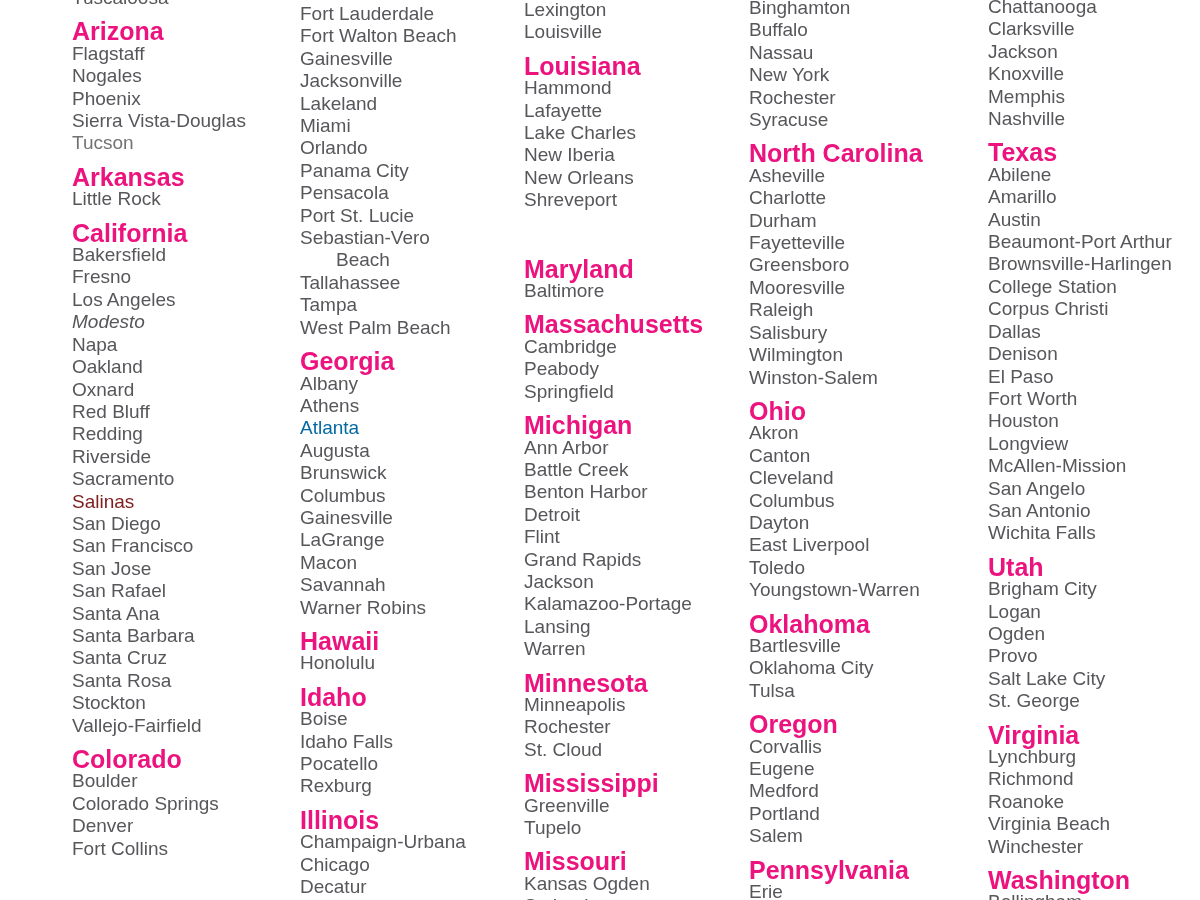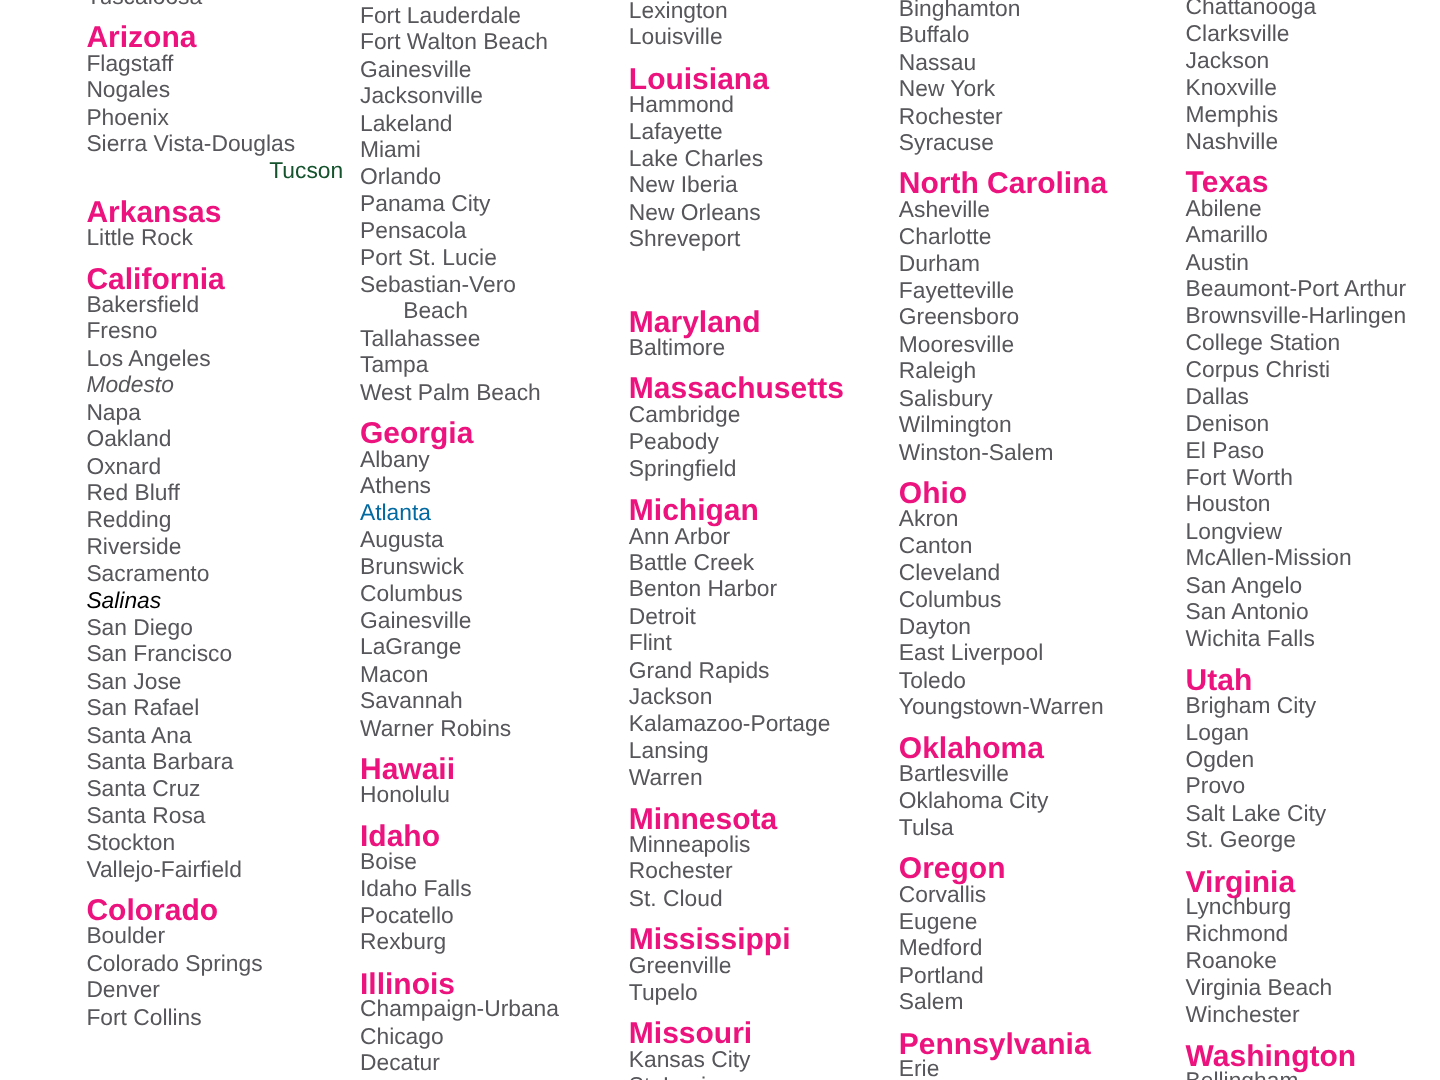--- a/index.html
+++ b/index.html
@@ -45,40 +45,40 @@
     <div class="column" style="left: 72px; top: -13px;">
       <section class="group">
         <div class="city" style="color: rgb(87, 87, 91);">Tuscaloosa</div>
       </section>
       <section class="group gap">
         <div class="state-header" style="color: rgb(236, 19, 127);">Arizona</div>
         <div class="city" style="color: rgb(87, 87, 91);">Flagstaff</div>
         <div class="city" style="color: rgb(87, 87, 91);">Nogales</div>
         <div class="city" style="color: rgb(87, 87, 91);">Phoenix</div>
         <div class="city" style="color: rgb(87, 87, 91);">Sierra Vista-Douglas</div>
-        <div class="city" style="color: #14532d; text-align: right;">Tucson</div>
+        <div class="city" style="color: #737373;">Tucson</div>
       </section>
       <section class="group gap">
         <div class="state-header" style="color: rgb(236, 19, 127);">Arkansas</div>
         <div class="city" style="color: rgb(87, 87, 91);">Little Rock</div>
       </section>
       <section class="group gap">
         <div class="state-header" style="color: rgb(236, 19, 127);">California</div>
         <div class="city" style="color: rgb(87, 87, 91);">Bakersfield</div>
         <div class="city" style="color: rgb(87, 87, 91);">Fresno</div>
         <div class="city" style="color: rgb(87, 87, 91);">Los Angeles</div>
         <div class="city" style="color: rgb(87, 87, 91); font-style: italic;">Modesto</div>
         <div class="city" style="color: rgb(87, 87, 91);">Napa</div>
         <div class="city" style="color: rgb(87, 87, 91);">Oakland</div>
         <div class="city" style="color: rgb(87, 87, 91);">Oxnard</div>
         <div class="city" style="color: rgb(87, 87, 91);">Red Bluff</div>
         <div class="city" style="color: rgb(87, 87, 91);">Redding</div>
         <div class="city" style="color: rgb(87, 87, 91);">Riverside</div>
         <div class="city" style="color: rgb(87, 87, 91);">Sacramento</div>
-        <div class="city" style="color: #000000; font-style: italic;">Salinas</div>
+        <div class="city" style="color: #7f1d1d;">Salinas</div>
         <div class="city" style="color: rgb(87, 87, 91);">San Diego</div>
         <div class="city" style="color: rgb(87, 87, 91);">San Francisco</div>
         <div class="city" style="color: rgb(87, 87, 91);">San Jose</div>
         <div class="city" style="color: rgb(87, 87, 91);">San Rafael</div>
         <div class="city" style="color: rgb(87, 87, 91);">Santa Ana</div>
         <div class="city" style="color: rgb(87, 87, 91);">Santa Barbara</div>
         <div class="city" style="color: rgb(87, 87, 91);">Santa Cruz</div>
         <div class="city" style="color: rgb(87, 87, 91);">Santa Rosa</div>
         <div class="city" style="color: rgb(87, 87, 91);">Stockton</div>
         <div class="city" style="color: rgb(87, 87, 91);">Vallejo-Fairfield</div>
@@ -183,21 +183,21 @@
         <div class="city" style="color: rgb(87, 87, 91);">Rochester</div>
         <div class="city" style="color: rgb(87, 87, 91);">St. Cloud</div>
       </section>
       <section class="group gap">
         <div class="state-header" style="color: rgb(236, 19, 127);">Mississippi</div>
         <div class="city" style="color: rgb(87, 87, 91);">Greenville</div>
         <div class="city" style="color: rgb(87, 87, 91);">Tupelo</div>
       </section>
       <section class="group gap">
         <div class="state-header" style="color: rgb(236, 19, 127);">Missouri</div>
-        <div class="city" style="color: rgb(87, 87, 91);">Kansas City</div>
+        <div class="city" style="color: rgb(87, 87, 91);">Kansas Ogden</div>
         <div class="city" style="color: rgb(87, 87, 91);">St. Louis</div>
       </section>
     </div>
     <div class="column" style="left: 749px; top: -3px;">
       <section class="group">
         <div class="city" style="color: rgb(87, 87, 91);">Binghamton</div>
         <div class="city" style="color: rgb(87, 87, 91);">Buffalo</div>
         <div class="city" style="color: rgb(87, 87, 91);">Nassau</div>
         <div class="city" style="color: rgb(87, 87, 91);">New York</div>
         <div class="city" style="color: rgb(87, 87, 91);">Rochester</div>

